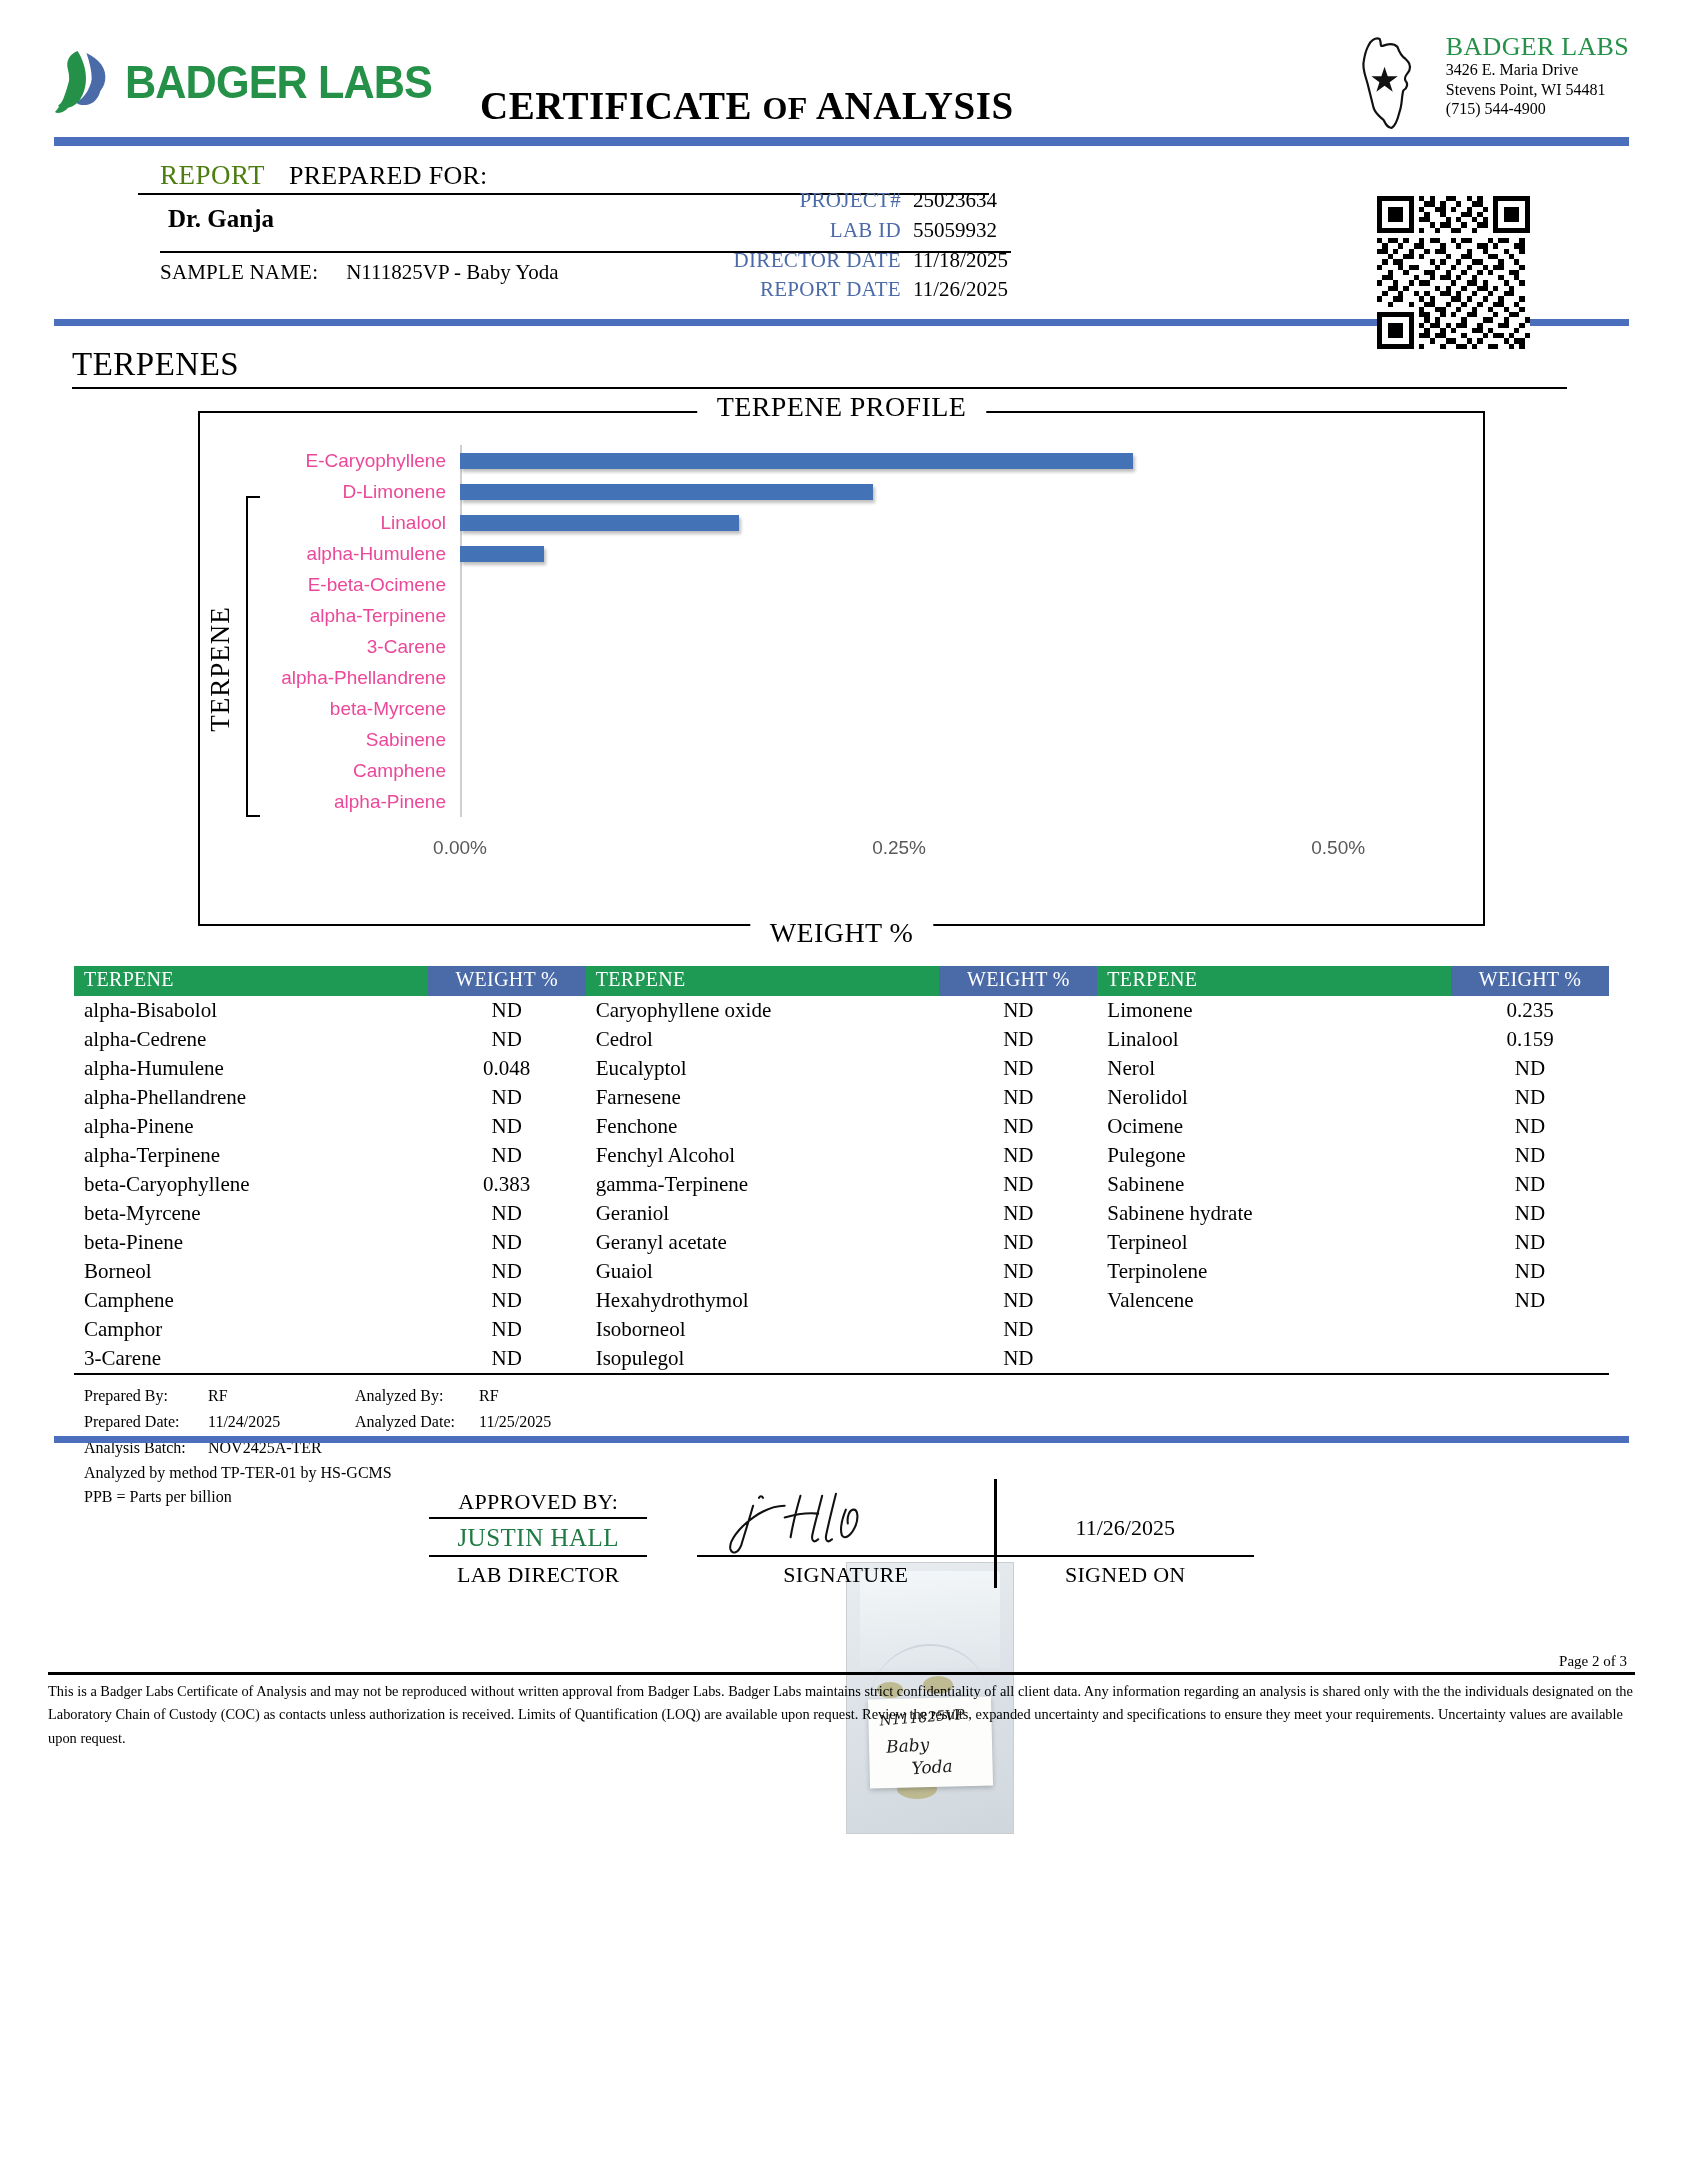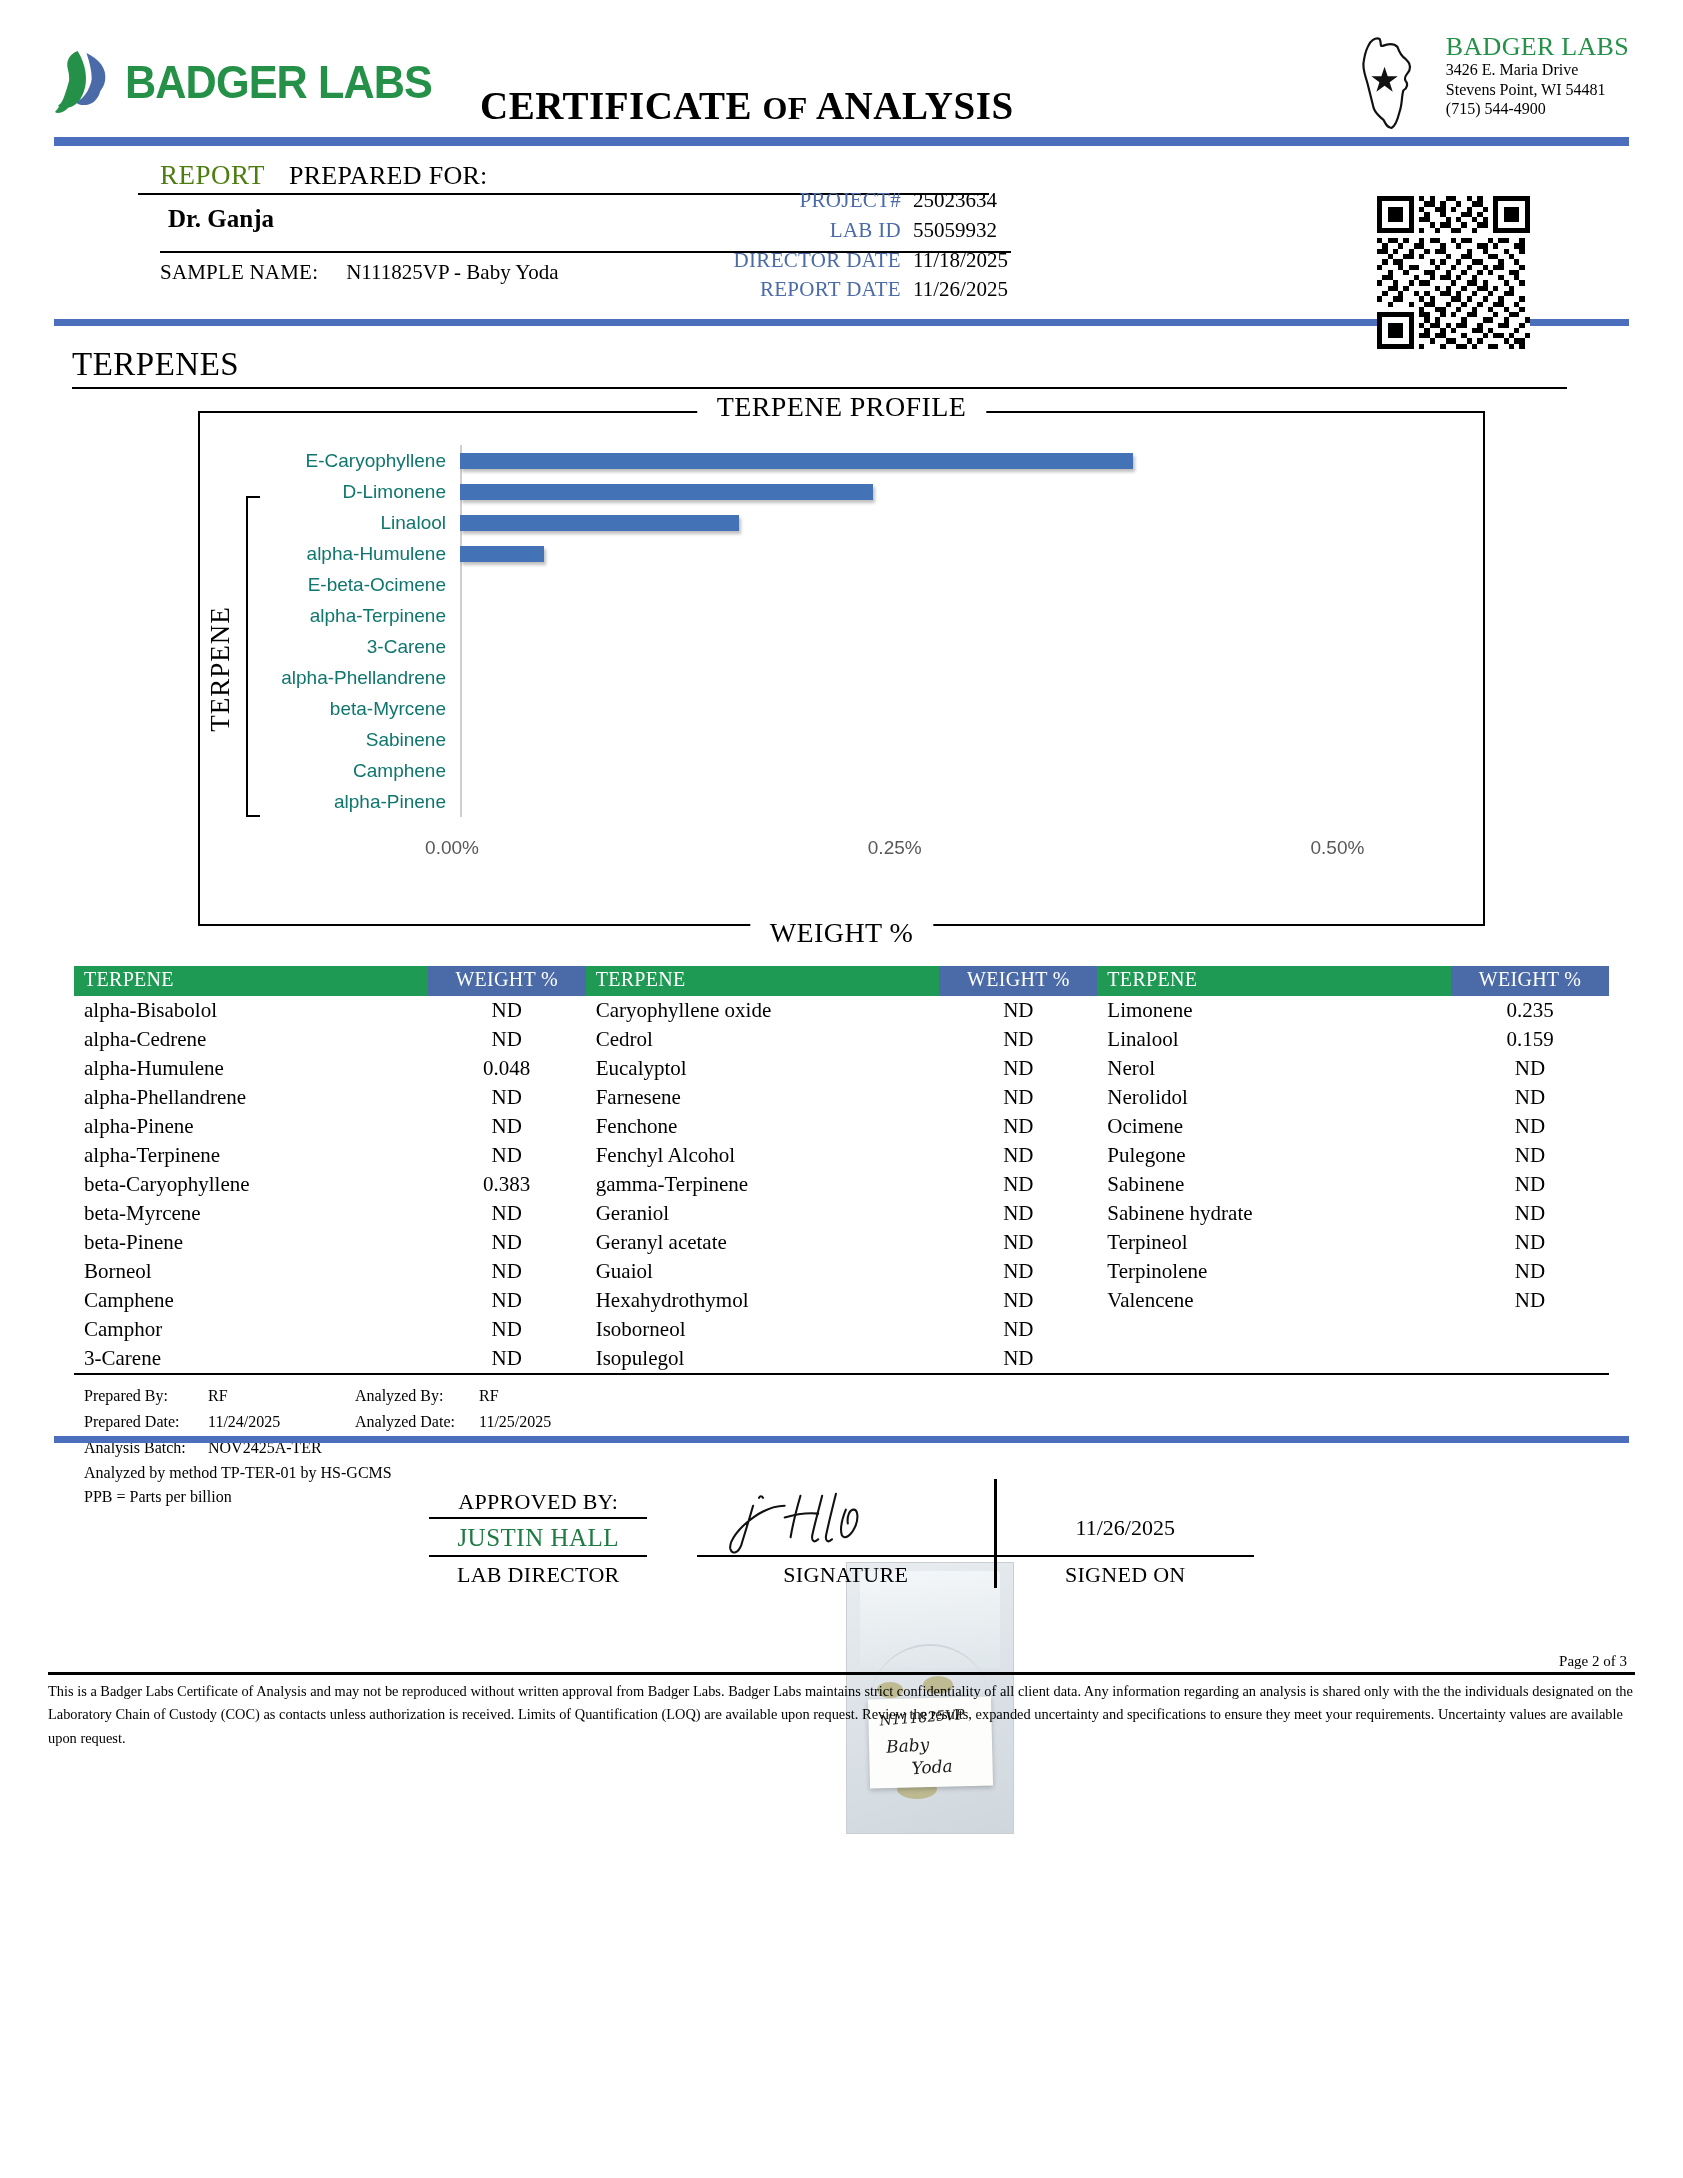--- a/index.html
+++ b/index.html
@@ -76,24 +76,24 @@
     font-size:27px; letter-spacing:1px; white-space:nowrap;
   }
   .ybracket { position:absolute; left:48px; top:85px; bottom:109px; width:14px;
     border-left:2.5px solid #000; border-top:2.5px solid #000; border-bottom:2.5px solid #000; }
   .plot { position:absolute; left:262px; right:59px; top:34px; bottom:109px; }
   .axisline { position:absolute; left:0; top:0; bottom:0; width:1.5px; background:#cfcfcf; }
   .rows { position:absolute; inset:0; display:flex; flex-direction:column; }
   .brow { flex:1; display:flex; align-items:center; position:relative; }
   .cat {
     position:absolute; right:100%; padding-right:14px; white-space:nowrap;
-    font-family:"Liberation Sans", sans-serif; font-size:19px; color:#0f766e;
+    font-family:"Liberation Sans", sans-serif; font-size:19px; color:#ec4899;
   }
   .bar { height:16px; background:#4472b6; box-shadow:2px 3px 3px rgba(0,0,0,0.25); }
-  .xticks { position:absolute; left:254px; right:59px; bottom:65px; height:24px; }
+  .xticks { position:absolute; left:262px; right:59px; bottom:65px; height:24px; }
   .xtick {
     position:absolute; transform:translateX(-50%);
     font-family:"Liberation Sans", sans-serif; font-size:19px; color:#595959; white-space:nowrap;
   }
 
   
   .tbl-wrap { display:flex; margin:40px 20px 0 20px; border-bottom:2.5px solid #000; }
   .tcol { flex:1; }
   .thead { display:flex; height:30px; align-items:stretch; }
   .th-name { flex:1; background:#1f9a54; color:#fff; font-size:20px; padding:2px 0 0 10px; letter-spacing:0.3px; }

